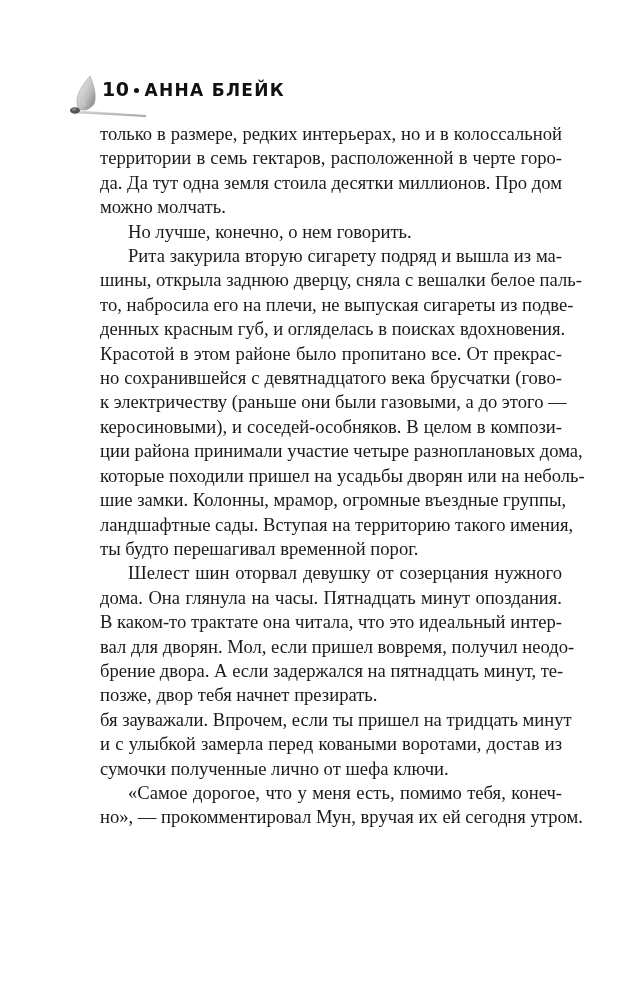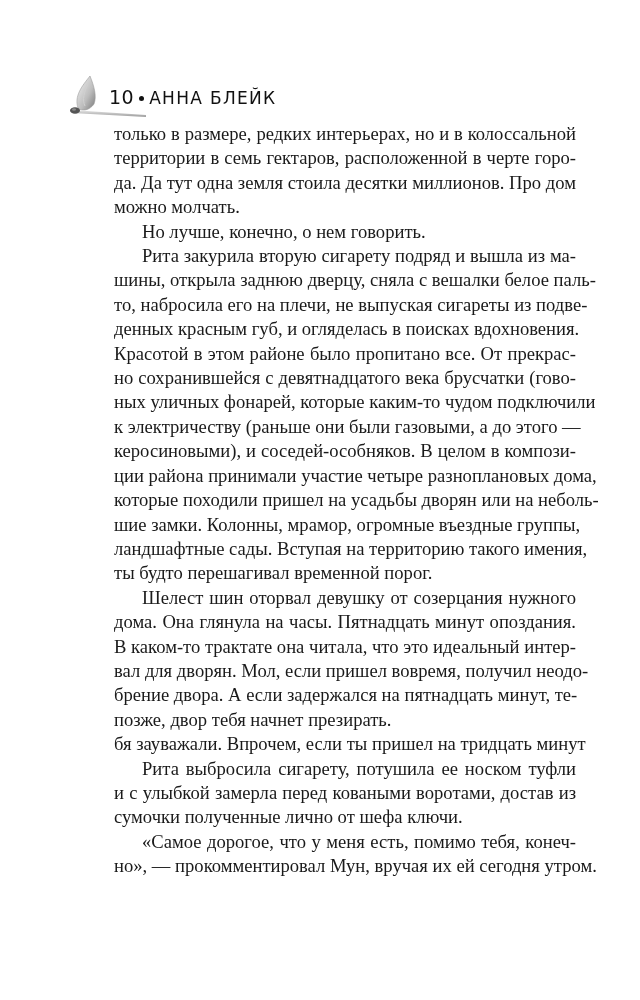--- a/index.html
+++ b/index.html
@@ -24,28 +24,27 @@
     .match-icon {
       position: absolute;
       left: 0;
       top: 0;
       width: 90px;
       height: 44px;
     }
     .running-head {
       position: absolute;
       left: 38px;
-      top: 12px;
+      top: 4px;
       font-family: "DejaVu Sans", sans-serif;
-      font-weight: normal;
+      font-weight: bold;
       font-size: 17px;
       letter-spacing: 1.3px;
       color: #111;
       white-space: nowrap;
-      margin-left: 7px;
     }
     .running-head .num {
       font-size: 19px;
       letter-spacing: 0.5px;
     }
     .running-head .dot {
       display: inline-block;
       width: 5px;
       height: 5px;
       background: #111;
@@ -56,21 +55,20 @@
     .body-text {
       position: absolute;
       left: 100px;
       top: 122px;
       width: 462px;
       font-family: "Liberation Serif", "DejaVu Serif", serif;
       font-size: 18.6px;
       line-height: 24.4px;
       text-align: justify;
       color: #1a1a1a;
-      margin-left: 14px;
     }
     .body-text p {
       margin: 0;
       text-indent: 0;
       hyphens: manual;
     }
     .line {
       display: block;
       text-align: justify;
       text-align-last: justify;
@@ -126,42 +124,40 @@
     <span class="line last first-indent">Но лучше, конечно, о нем говорить.</span>
   </p>
 
   <p>
     <span class="line first-indent">Рита закурила вторую сигарету подряд и вышла из ма-</span>
     <span class="line">шины, открыла заднюю дверцу, сняла с вешалки белое паль-</span>
     <span class="line">то, набросила его на плечи, не выпуская сигареты из подве-</span>
     <span class="line">денных красным губ, и огляделась в поисках вдохновения.</span>
     <span class="line">Красотой в этом районе было пропитано все. От прекрас-</span>
     <span class="line">но сохранившейся с девятнадцатого века брусчатки (гово-</span>
-    <span class="line">ных уличных фонарей, которые каким-то чудом подключили</span>
     <span class="line">к электричеству (раньше они были газовыми, а до этого —</span>
     <span class="line">керосиновыми), и соседей-особняков. В целом в компози-</span>
     <span class="line">ции района принимали участие четыре разноплановых дома,</span>
     <span class="line">которые походили пришел на усадьбы дворян или на неболь-</span>
     <span class="line">шие замки. Колонны, мрамор, огромные въездные группы,</span>
     <span class="line">ландшафтные сады. Вступая на территорию такого имения,</span>
     <span class="line last">ты будто перешагивал временной порог.</span>
   </p>
 
   <p>
     <span class="line first-indent">Шелест шин оторвал девушку от созерцания нужного</span>
     <span class="line">дома. Она глянула на часы. Пятнадцать минут опоздания.</span>
     <span class="line">В каком-то трактате она читала, что это идеальный интер-</span>
     <span class="line">вал для дворян. Мол, если пришел вовремя, получил неодо-</span>
     <span class="line">брение двора. А если задержался на пятнадцать минут, те-</span>
     <span class="line last">позже, двор тебя начнет презирать.</span>
     <span class="line">бя зауважали. Впрочем, если ты пришел на тридцать минут</span>
   </p>
 
   <p>
-    <span class="line first-indent">Рита выбросила сигарету, потушила ее носком туфли</span>
     <span class="line">и с улыбкой замерла перед коваными воротами, достав из</span>
     <span class="line last">сумочки полученные лично от шефа ключи.</span>
   </p>
 
   <p>
     <span class="line first-indent">«Самое дорогое, что у меня есть, помимо тебя, конеч-</span>
     <span class="line">но», — прокомментировал Мун, вручая их ей сегодня утром.</span>
   </p>
 </div>
 

